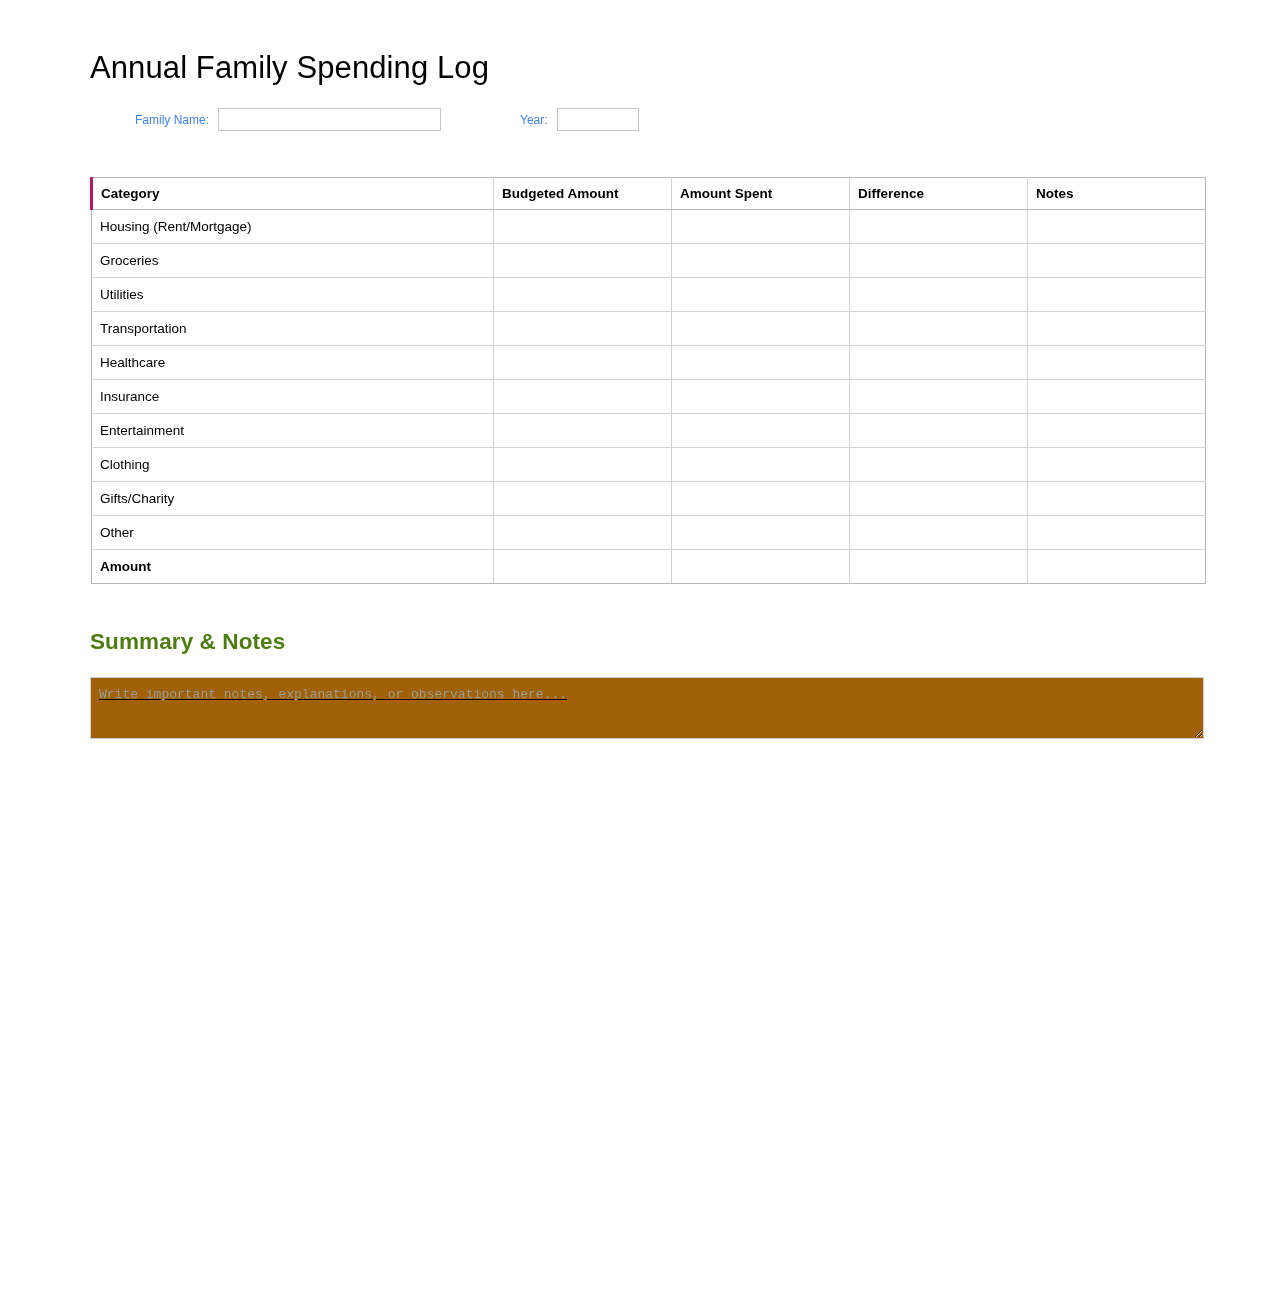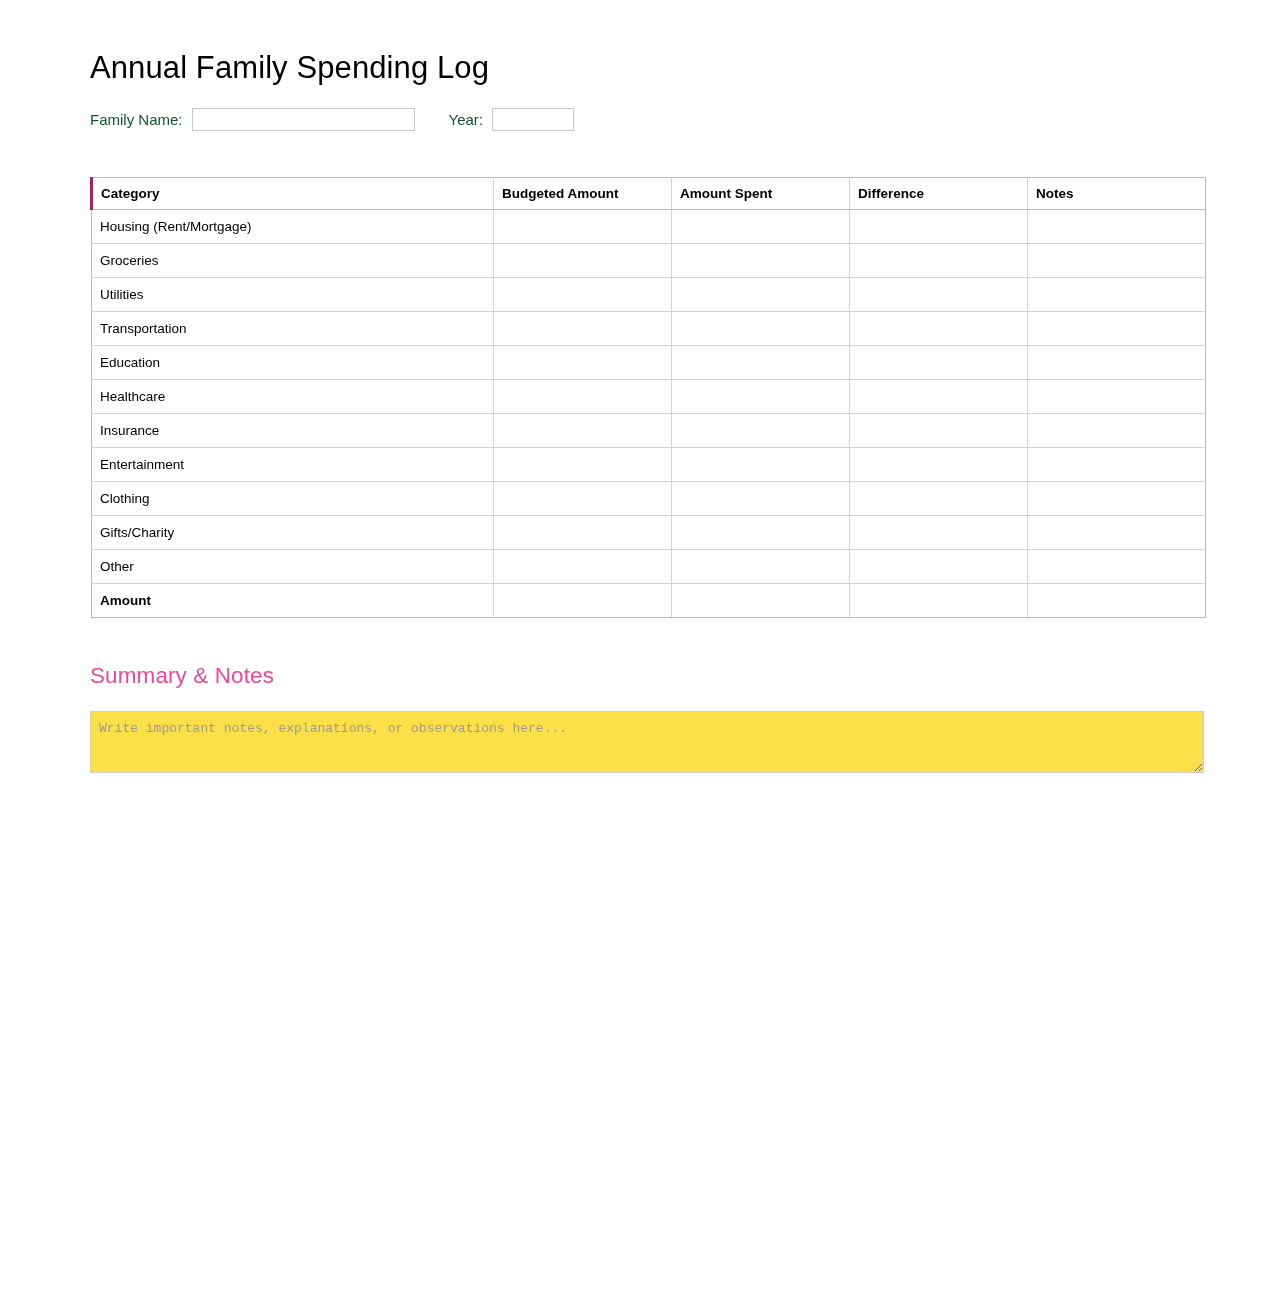--- a/index.html
+++ b/index.html
@@ -33,23 +33,24 @@
     margin-top: 22px;
     display: flex;
     align-items: center;
     height: 24px;
   }
   .meta-field {
     display: flex;
     align-items: center;
   }
   .meta-label {
-    font-size: 15px;
-    color: #14532d;
+    font-size: 12px;
+    color: #3b82f6;
     white-space: nowrap;
+    margin-left: 45px;
   }
   .text-input {
     border: 1px solid #c7c7c7;
     background: #ffffff;
     height: 23px;
     margin-left: 9px;
     font-family: "Liberation Sans", sans-serif;
     font-size: 13px;
     color: #000;
     padding: 1px 4px;
@@ -99,40 +100,41 @@
 
   .col-category   { width: 402px; }
   .col-budgeted   { width: 178px; margin-top: 32px; }
   .col-spent      { width: 178px; }
   .col-difference { width: 178px; }
   .col-notes      { width: 178px; }
 
   
   .summary-title {
     font-size: 22.5px;
-    font-weight: normal;
+    font-weight: bold;
     margin: 45px 0 0 0;
-    color: #ec4899;
+    color: #4d7c0f;
     letter-spacing: 0.1px;
   }
   .notes-area {
     display: block;
     margin-top: 22px;
     width: 1114px;
     height: 62px;
     border: 1px solid #cfcfcf;
-    background: #fde047;
+    background: #a16207;
     font-family: "Liberation Mono", monospace;
     font-size: 13px;
     color: #000;
     padding: 8px 8px;
     resize: vertical;
     outline: none;
     line-height: 1.35;
     border-radius: 0;
+    text-decoration: underline;
   }
   .notes-area::placeholder {
     color: #9a9a9a;
     font-family: "Liberation Mono", monospace;
     font-size: 13px;
   }
 </style>
 </head>
 <body>
 
@@ -186,27 +188,20 @@
             <td class="col-notes"></td>
           </tr>
           <tr>
             <td class="col-category">Transportation</td>
             <td class="col-budgeted"></td>
             <td class="col-spent"></td>
             <td class="col-difference"></td>
             <td class="col-notes"></td>
           </tr>
           <tr>
-            <td class="col-category">Education</td>
-            <td class="col-budgeted"></td>
-            <td class="col-spent"></td>
-            <td class="col-difference"></td>
-            <td class="col-notes"></td>
-          </tr>
-          <tr>
             <td class="col-category">Healthcare</td>
             <td class="col-budgeted"></td>
             <td class="col-spent"></td>
             <td class="col-difference"></td>
             <td class="col-notes"></td>
           </tr>
           <tr>
             <td class="col-category">Insurance</td>
             <td class="col-budgeted"></td>
             <td class="col-spent"></td>

